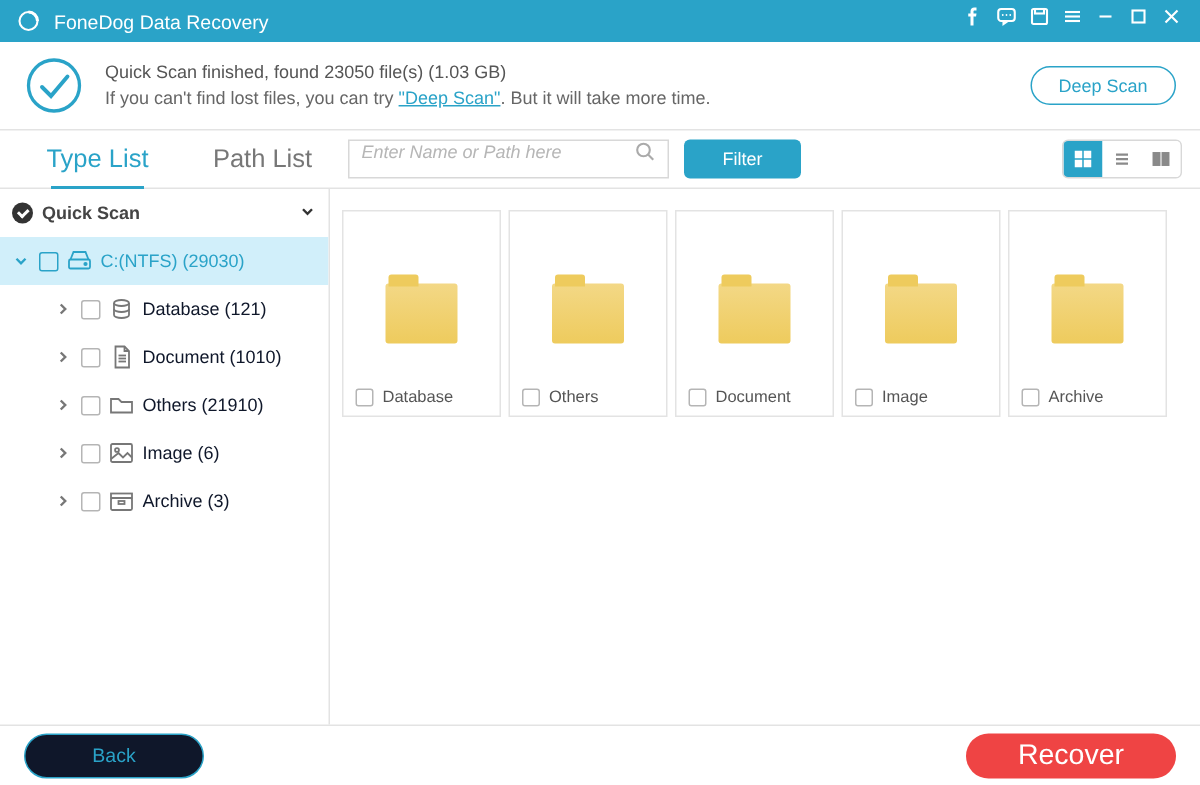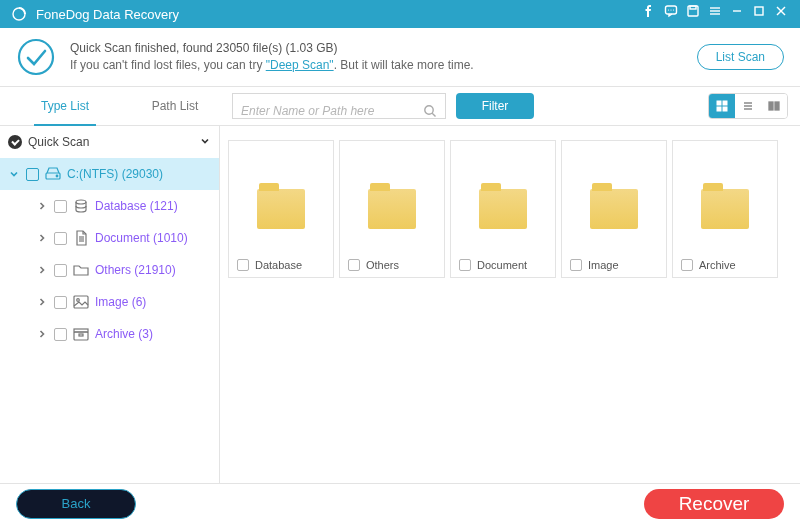--- a/index.html
+++ b/index.html
@@ -14,45 +14,45 @@
   .banner { height: 58px; border-bottom: 1px solid transparent; display: flex; align-items: center; padding: 13px 16px; gap: 14px; }
   .banner .checkmark { width: 40px; height: 40px; }
   .banner .btext { flex: 1; }
   .banner .line1 { font-size: 12px; color: #555; margin-bottom: 3px; }
   .banner .line2 { font-size: 12px; color: #666; }
   .banner .line2 .link { color: #2aa3c8; text-decoration: underline; cursor: pointer; }
   .deep-scan-btn { border: 1.5px solid #2aa3c8; color: #2aa3c8; background: #fff; border-radius: 16px; padding: 5px 18px; font-size: 12px; cursor: pointer; }
 
   .toolbar { height: 40px; border-top: 1px solid #e3e3e3; border-bottom: 1px solid #e3e3e3; display: flex; align-items: stretch; }
   .tabs { width: 220px; display: flex; }
-  .tab { flex: 1; display: flex; align-items: center; justify-content: center; font-size: 12px; color: #777; cursor: pointer; position: relative; margin-left: 20px; }
+  .tab { flex: 1; display: flex; align-items: center; justify-content: center; font-size: 17px; color: #777; cursor: pointer; position: relative; margin-left: 20px; }
   .tab.active { color: #2aa3c8; }
   .tab.active::after { content: ""; position: absolute; bottom: -1px; left: 14px; right: 14px; height: 2px; background: #2aa3c8; }
   .toolbar .rest { flex: 1; display: flex; align-items: center; gap: 10px; padding: 0 12px; }
-  .search { flex: 0 0 214px; height: 26px; border: 1px solid #d8d8d8; border-radius: 0; display: flex; align-items: flex-end; padding: 0 8px; }
+  .search { flex: 0 0 214px; height: 26px; border: 1px solid #d8d8d8; border-radius: 0; display: flex; align-items: flex-start; padding: 0 8px; }
   .search input { border: none; outline: none; flex: 1; font-size: 12px; color: #555; background: transparent; }
   .search input::placeholder { color: #b6b6b6; font-style: italic; }
   .filter-btn { background: #2aa3c8; color: #fff; border: none; border-radius: 4px; height: 26px; width: 78px; font-size: 12px; cursor: pointer; }
   .viewbtns { margin-left: auto; display: flex; gap: 0; border: 1px solid #d8d8d8; border-radius: 4px; overflow: hidden; }
   .viewbtns .vb { width: 26px; height: 24px; display: flex; align-items: center; justify-content: center; cursor: pointer; background: #fff; }
   .viewbtns .vb.active { background: #2aa3c8; }
   .viewbtns .vb.active svg { stroke: #fff; fill: #fff; }
   .viewbtns svg { stroke: #8a8a8a; fill: #8a8a8a; }
 
   .main { display: flex; height: 357px; }
   .sidebar { width: 220px; border-right: 1px solid #e3e3e3; overflow-y: auto; }
   .tree-row { display: flex; align-items: center; height: 32px; padding: 0 8px; gap: 6px; cursor: pointer; font-size: 12px; }
   .tree-row .exp { width: 12px; display: flex; align-items: center; justify-content: center; }
   .tree-row .cb { width: 13px; height: 13px; border: 1px solid #b5b5b5; border-radius: 2px; }
-  .tree-row.level1 { font-weight: 400; }
+  .tree-row.level1 { font-weight: 700; }
   .tree-row.level1 .bullet { width: 14px; height: 14px; border-radius: 50%; background: #333; display: flex; align-items: center; justify-content: center; }
   .tree-row.level1 .bullet::after { content: ""; width: 5px; height: 3px; border-left: 2px solid #fff; border-bottom: 2px solid #fff; transform: rotate(-45deg); margin-top: -2px; }
   .tree-row.level2 { background: #d1effa; color: #2aa3c8; padding-left: 8px; }
   .tree-row.level2 svg { stroke: #2aa3c8; }
-  .tree-row.level3 { padding-left: 36px; color: #8b5cf6; justify-content: space-between; }
+  .tree-row.level3 { padding-left: 36px; color: #0f172a; justify-content: space-between; }
   .tree-row .ticon2 { width: 16px; height: 16px; display:flex; align-items:center; justify-content:center; }
   .tree-row .lbl { flex: 1; white-space: nowrap; overflow: hidden; text-overflow: ellipsis; }
   .tree-row .chev-right { margin-left: auto; }
 
   .content { flex: 1; padding: 14px 8px; display: flex; flex-wrap: wrap; align-content: flex-start; }
   .folder-card { width: 106px; height: 138px; border: 1px solid #e3e3e3; margin: 0 5px 10px 0; display: flex; flex-direction: column; align-items: center; justify-content: center; position: relative; cursor: pointer; }
   .folder-card .ficon { width: 48px; height: 40px; background: linear-gradient(#f3d886, #eecb5d); border-radius: 2px; position: relative; }
   .folder-card .ficon::before { content: ""; position: absolute; top: -6px; left: 2px; width: 20px; height: 8px; background: #eecb5d; border-radius: 2px 2px 0 0; }
   .folder-card .flabel { position: absolute; bottom: 6px; left: 0; right: 0; display: flex; align-items: center; justify-content: flex-start; gap: 6px; padding-left: 8px; font-size: 11px; color: #555; }
   .folder-card .flabel .cb { width: 12px; height: 12px; border: 1px solid #b5b5b5; border-radius: 2px; flex-shrink: 0; }
@@ -126,21 +126,21 @@
   <svg class="checkmark" viewBox="0 0 40 40">
       <circle cx="20" cy="20" r="17" fill="none" stroke="#2aa3c8" stroke-width="2.2"></circle>
       <path d="M12 21 L18 27 L29 14" fill="none" stroke="#2aa3c8" stroke-width="2.6" stroke-linecap="round"></path>
     </svg>
   <div class="btext">
     <div class="line1">Quick Scan finished, found 23050 file(s) (1.03 GB)</div>
     <div class="line2">
       <span>If you can't find lost files, you can try </span><span class="link">"Deep Scan"</span><span>. But it will take more time.</span>
     </div>
   </div>
-  <button class="deep-scan-btn">List Scan</button>
+  <button class="deep-scan-btn">Deep Scan</button>
 </div>
 
 <div class="toolbar">
   <div class="tabs">
     <div class="tab active">Type List</div>
     <div class="tab">Path List</div>
   </div>
   <div class="rest">
     <div class="search">
       <input placeholder="Enter Name or Path here" style="">

